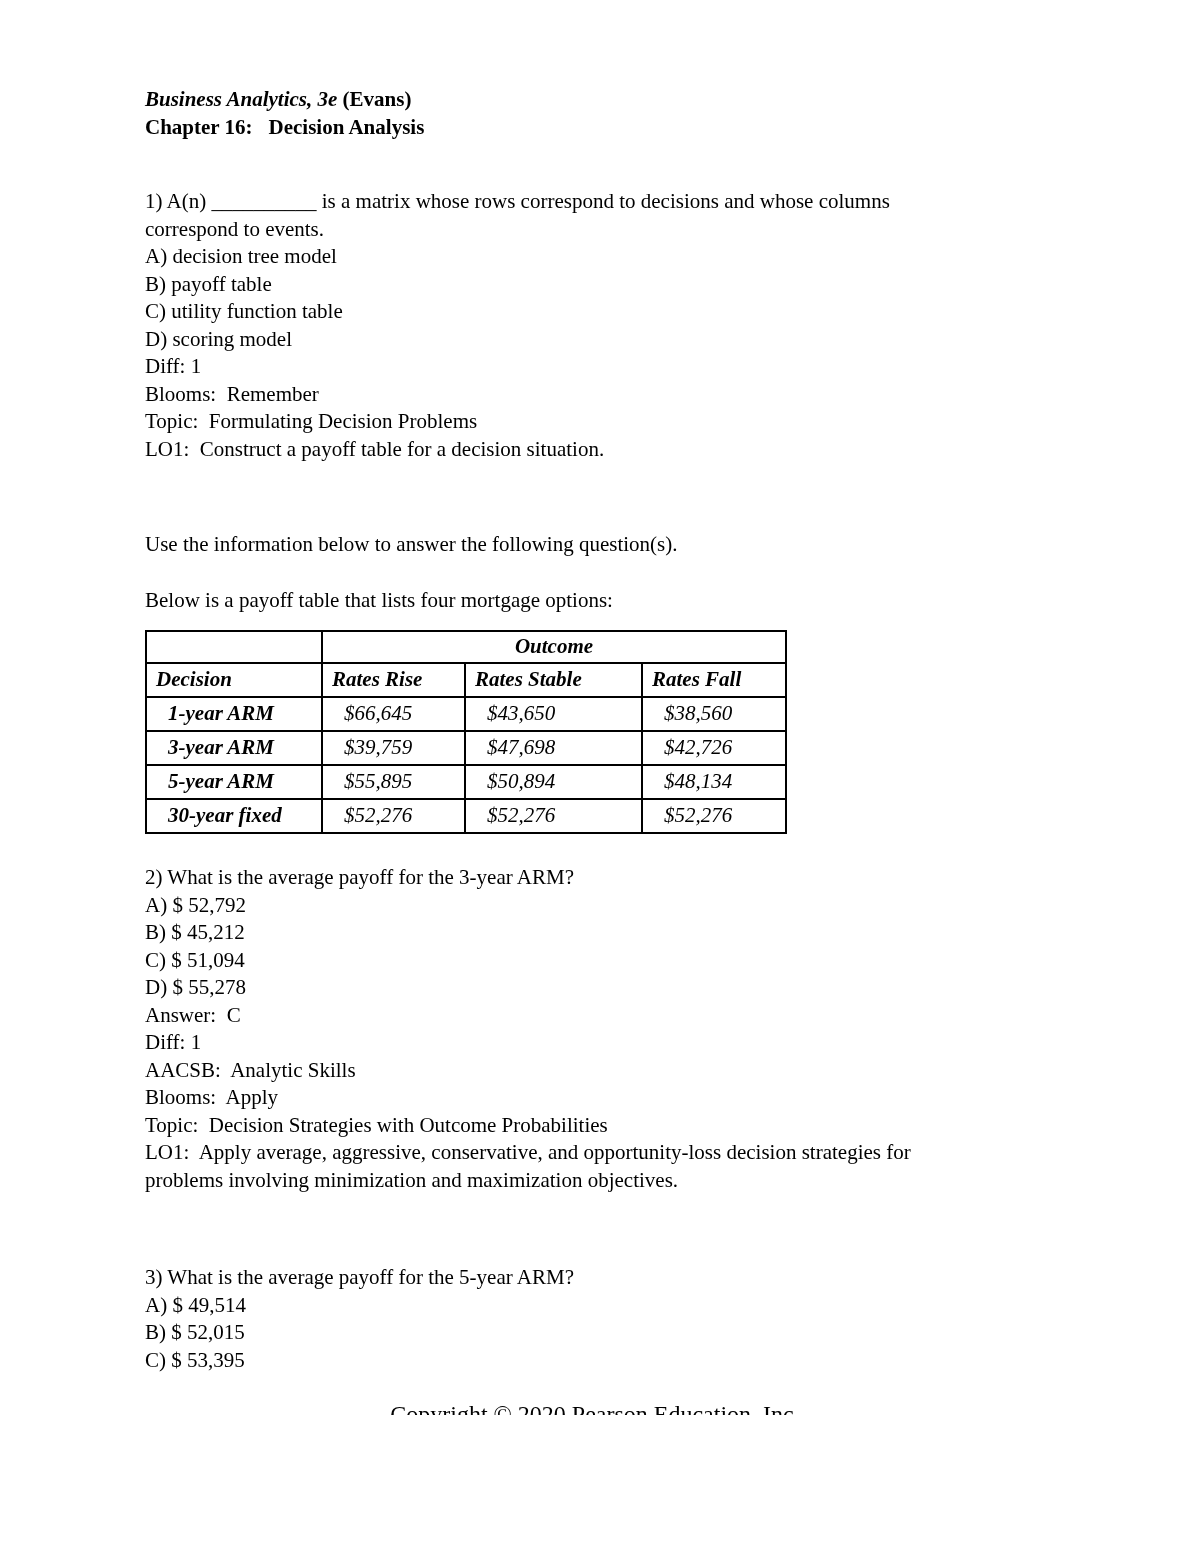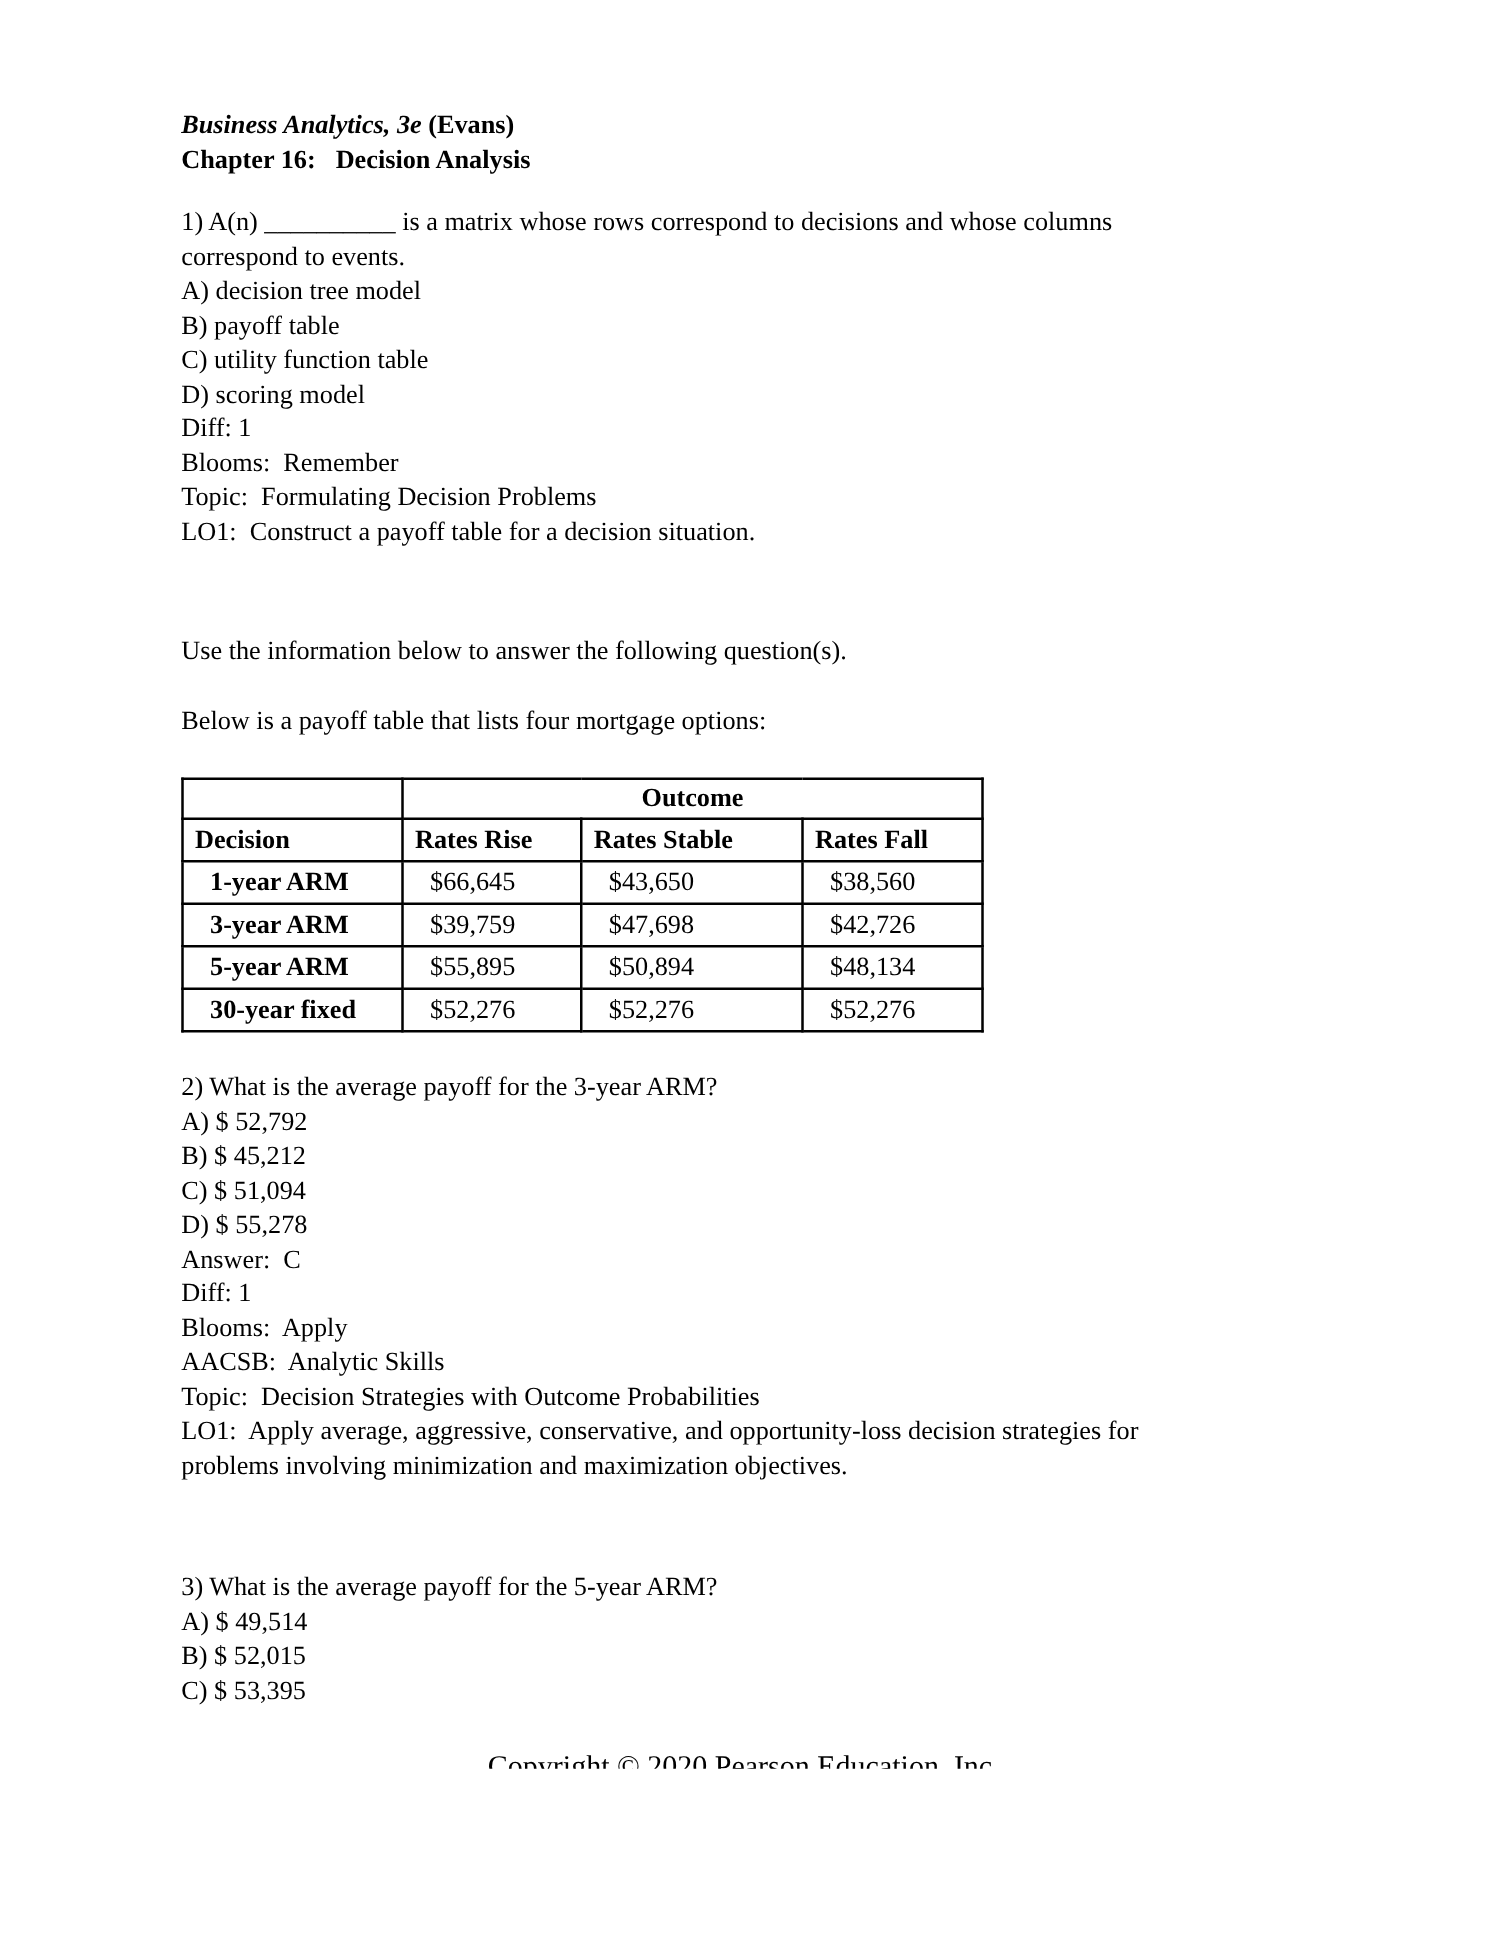--- a/index.html
+++ b/index.html
@@ -11,29 +11,30 @@
     color: #000000;
     font-family: "Liberation Serif", "DejaVu Serif", serif;
     font-size: 21px;
     line-height: 27.5px;
     overflow: hidden;
   }
   .content { padding: 86px 145px 0 145px; }
   .line { white-space: pre-wrap; }
   .b { font-weight: bold; }
   .bi { font-weight: bold; font-style: italic; }
-  .doc-header { margin-bottom: 23px; }
+  .doc-header { margin-bottom: 47px; }
   .chapter-title-span { margin-left: 16px; }
   .instructions { margin-top: 68px; }
   .table-intro { margin-top: 28px; }
   table.payoff {
     border-collapse: collapse;
     table-layout: fixed;
-    margin-top: 32px;
+    margin-top: 16px;
     font-size: 21px;
+    font-style: italic;
   }
   table.payoff td, table.payoff th {
     border: 2px solid #000000;
     padding: 1px 9px;
     text-align: left;
     vertical-align: middle;
     white-space: pre-wrap;
     font-weight: normal;
   }
   table.payoff .outcome-row td { height: 28px; text-align: center; font-weight: bold; }
@@ -128,22 +129,22 @@
     </table>
 
     <div class="q2-block">
       <div class="line">2) What is the average payoff for the 3-year ARM?</div>
       <div class="line">A) $ 52,792</div>
       <div class="line">B) $ 45,212</div>
       <div class="line">C) $ 51,094</div>
       <div class="line">D) $ 55,278</div>
       <div class="line">Answer:  C</div>
       <div class="line">Diff: 1</div>
+      <div class="line">AACSB:  Analytic Skills</div>
       <div class="line">Blooms:  Apply</div>
-      <div class="line">AACSB:  Analytic Skills</div>
       <div class="line">Topic:  Decision Strategies with Outcome Probabilities</div>
       <div class="line">LO1:  Apply average, aggressive, conservative, and opportunity-loss decision strategies for</div>
       <div class="line">problems involving minimization and maximization objectives.</div>
     </div>
 
     <div class="q3-block">
       <div class="line">3) What is the average payoff for the 5-year ARM?</div>
       <div class="line">A) $ 49,514</div>
       <div class="line">B) $ 52,015</div>
       <div class="line">C) $ 53,395</div>

